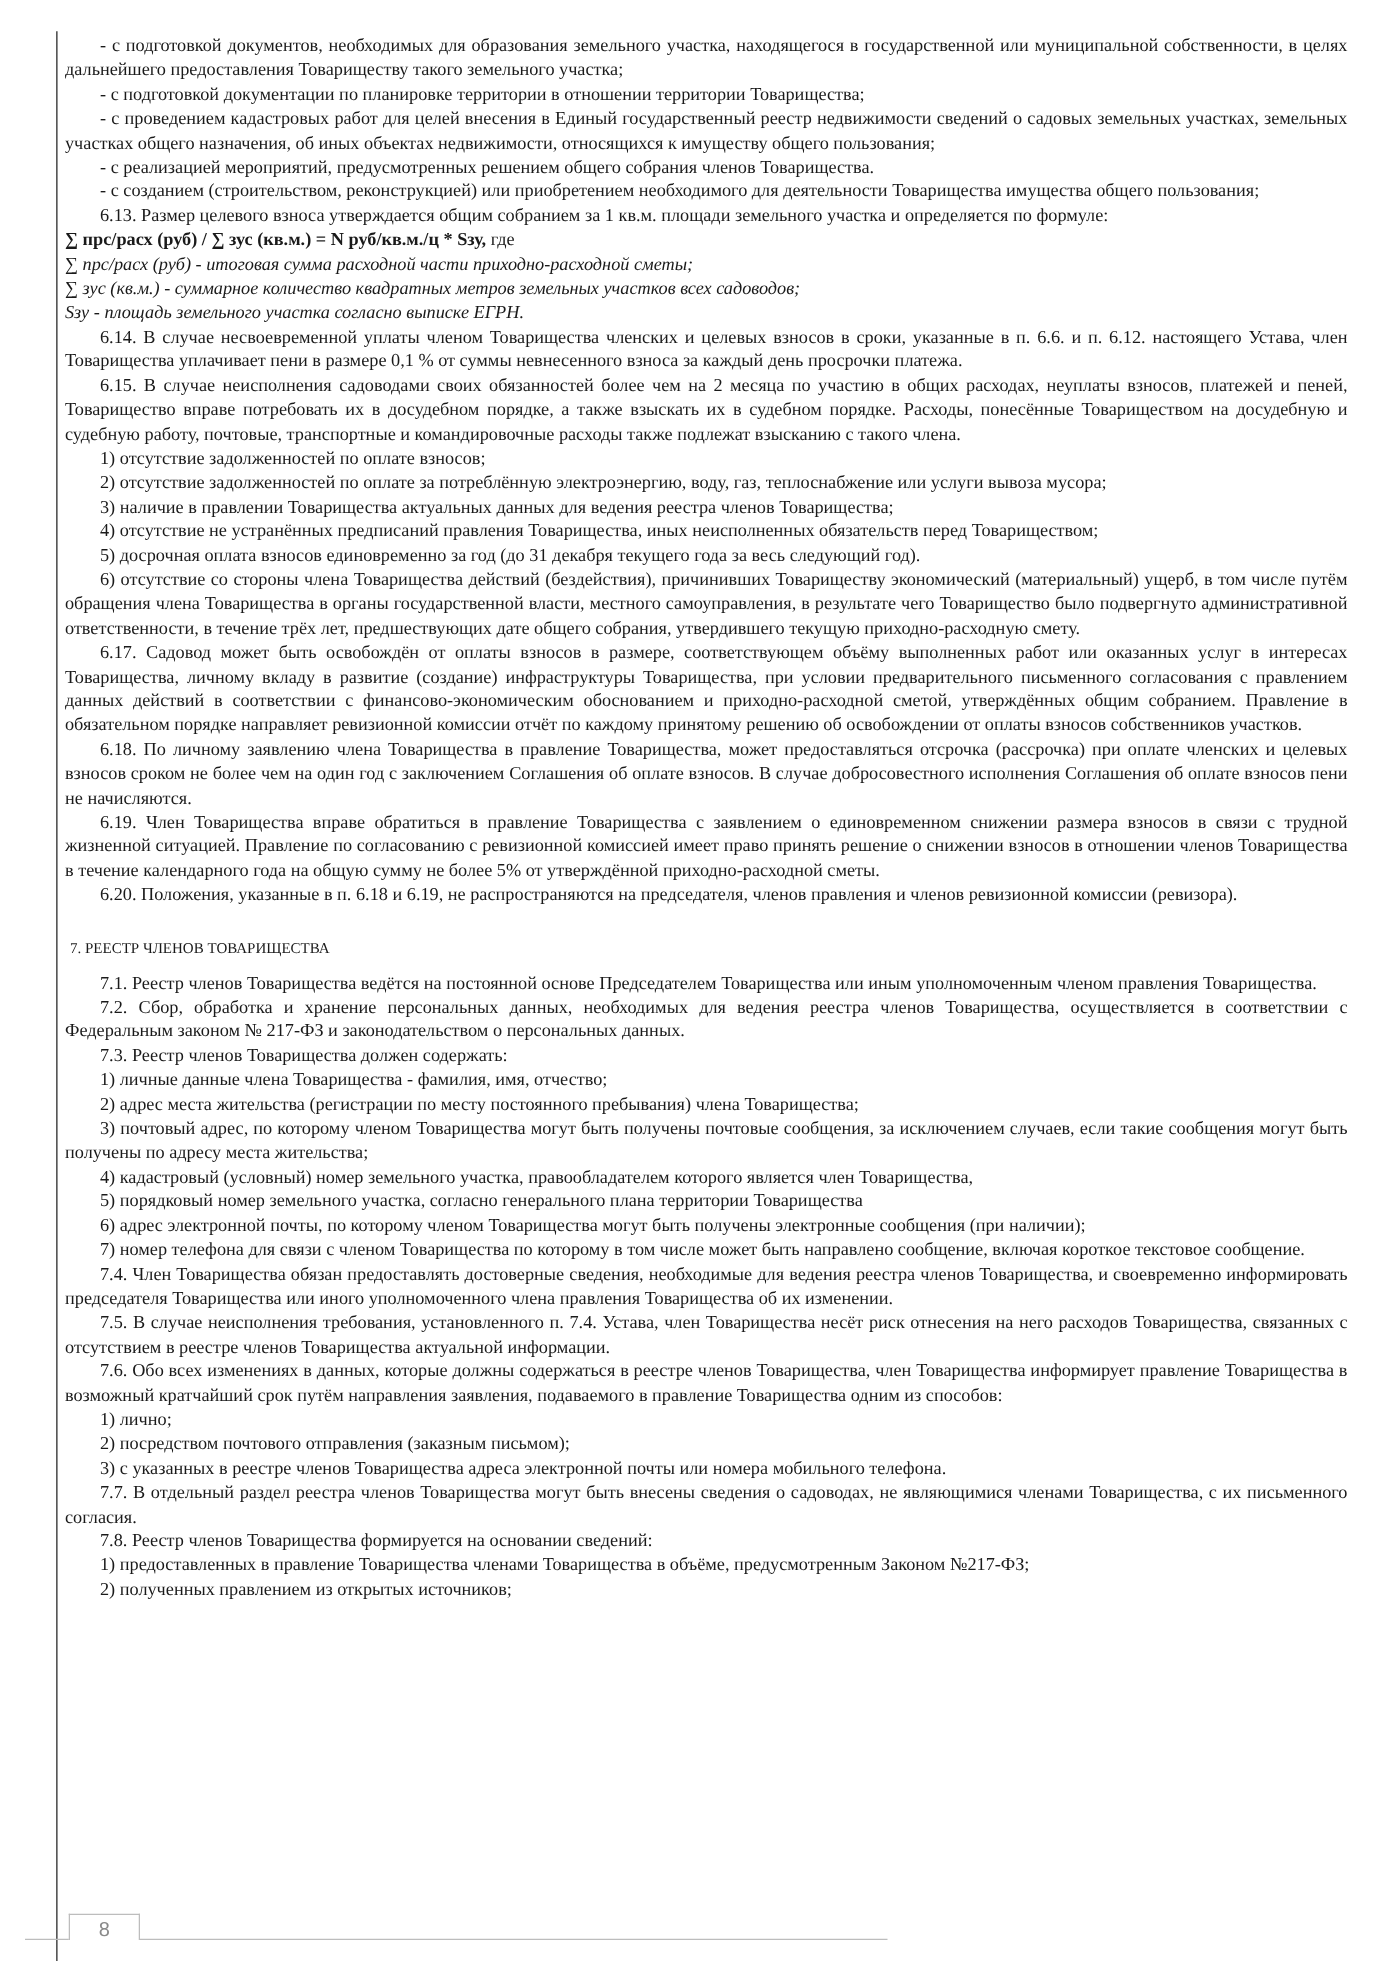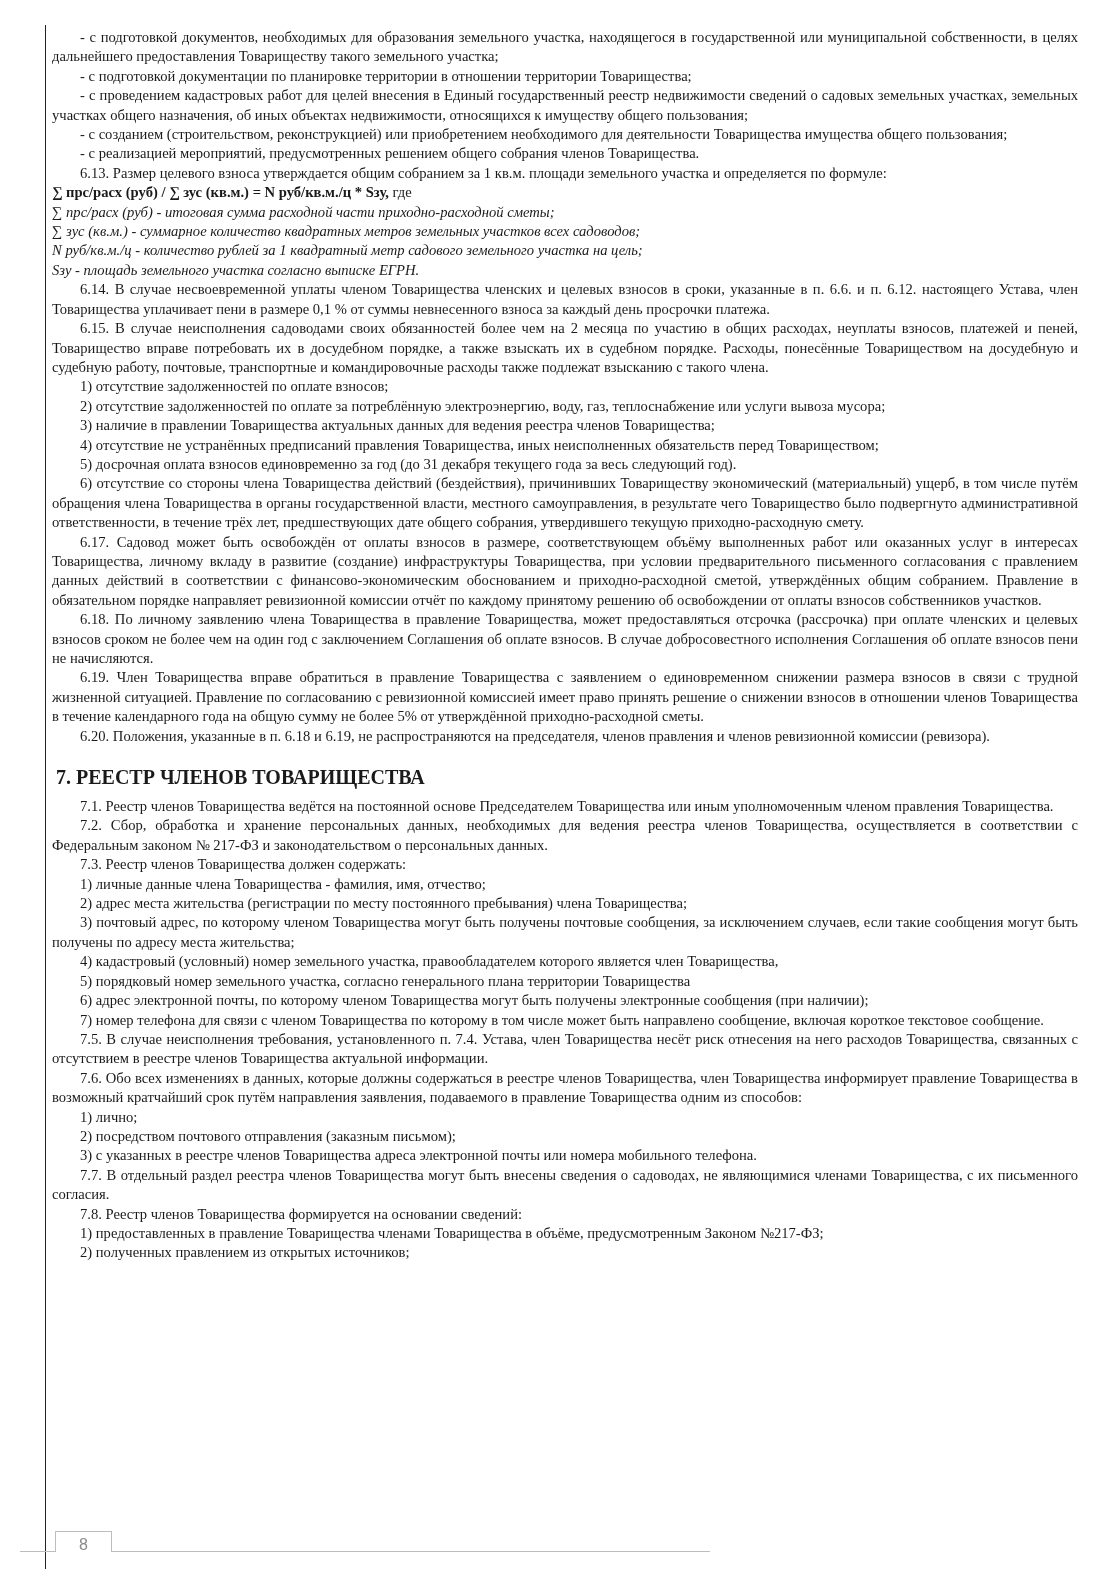--- a/index.html
+++ b/index.html
@@ -13,21 +13,21 @@
     }
     .content {
       position: absolute; left: 52px; top: 28px; width: 1026px;
       font-size: 14.6px; line-height: 19.4px;
     }
     .content p { margin: 0; text-align: justify; text-indent: 28px; }
     .content p.noindent { text-indent: 0; font-style: italic; }
     .content p.formula { text-indent: 0; }
     .content p.formula b { font-weight: bold; font-family: Liberation Serif, serif; }
     .heading {
-      text-align: center; font-weight: bold; font-size: 20px; line-height: 20px;
+      text-align: center; font-weight: normal; font-size: 12px; line-height: 20px;
       margin: 21px 0 10px 0 !important; text-indent: 0 !important;
       padding-left: 4px;
     }
     .footer-line {
       position: absolute; left: 20px; top: 1551px; width: 690px; height: 1px; background: #bdbdbd;
     }
     .page-tab {
       position: absolute; left: 55px; top: 1531px; width: 55px; height: 20px;
       border: 1px solid #bdbdbd; border-bottom: none; background: #fff;
       font-family: "Liberation Sans", sans-serif; font-size: 16px; color: #8a8a8a;
@@ -37,28 +37,27 @@
 </head>
 <body>
 
 <div class="page">
   <div class="vrule"></div>
 
   <div class="content">
     <p>- с подготовкой документов, необходимых для образования земельного участка, находящегося в государственной или муниципальной собственности, в целях дальнейшего предоставления Товариществу такого земельного участка;</p>
     <p>- с подготовкой документации по планировке территории в отношении территории Товарищества;</p>
     <p>- с проведением кадастровых работ для целей внесения в Единый государственный реестр недвижимости сведений о садовых земельных участках, земельных участках общего назначения, об иных объектах недвижимости, относящихся к имуществу общего пользования;</p>
+    <p>- с реализацией мероприятий, предусмотренных решением общего собрания членов Товарищества.</p>
     <p>- с созданием (строительством, реконструкцией) или приобретением необходимого для деятельности Товарищества имущества общего пользования;</p>
-    <p>- с реализацией мероприятий, предусмотренных решением общего собрания членов Товарищества.</p>
     <p>6.13. Размер целевого взноса утверждается общим собранием за 1 кв.м. площади земельного участка и определяется по формуле:</p>
 
     <p class="formula"><b>∑ прс/расх (руб) / ∑ зус (кв.м.) = N руб/кв.м./ц * Sзу,</b><span> где</span></p>
     <p class="noindent">∑ прс/расх (руб) - итоговая сумма расходной части приходно-расходной сметы;</p>
     <p class="noindent">∑ зус (кв.м.) - суммарное количество квадратных метров земельных участков всех садоводов;</p>
-    <p class="noindent">N руб/кв.м./ц - количество рублей за 1 квадратный метр садового земельного участка на цель;</p>
     <p class="noindent">Sзу - площадь земельного участка согласно выписке ЕГРН.</p>
 
     <p>6.14. В случае несвоевременной уплаты членом Товарищества членских и целевых взносов в сроки, указанные в п. 6.6. и п. 6.12. настоящего Устава, член Товарищества уплачивает пени в размере 0,1 % от суммы невнесенного взноса за каждый день просрочки платежа.</p>
     <p>6.15. В случае неисполнения садоводами своих обязанностей более чем на 2 месяца по участию в общих расходах, неуплаты взносов, платежей и пеней, Товарищество вправе потребовать их в досудебном порядке, а также взыскать их в судебном порядке. Расходы, понесённые Товариществом на досудебную и судебную работу, почтовые, транспортные и командировочные расходы также подлежат взысканию с такого члена.</p>
     <p>1) отсутствие задолженностей по оплате взносов;</p>
     <p>2) отсутствие задолженностей по оплате за потреблённую электроэнергию, воду, газ, теплоснабжение или услуги вывоза мусора;</p>
     <p>3) наличие в правлении Товарищества актуальных данных для ведения реестра членов Товарищества;</p>
     <p>4) отсутствие не устранённых предписаний правления Товарищества, иных неисполненных обязательств перед Товариществом;</p>
     <p>5) досрочная оплата взносов единовременно за год (до 31 декабря текущего года за весь следующий год).</p>
     <p>6) отсутствие со стороны члена Товарищества действий (бездействия), причинивших Товариществу экономический (материальный) ущерб, в том числе путём обращения члена Товарищества в органы государственной власти, местного самоуправления, в результате чего Товарищество было подвергнуто административной ответственности, в течение трёх лет, предшествующих дате общего собрания, утвердившего текущую приходно-расходную смету.</p>
@@ -72,20 +71,21 @@
     <p>7.1. Реестр членов Товарищества ведётся на постоянной основе Председателем Товарищества или иным уполномоченным членом правления Товарищества.</p>
     <p>7.2. Сбор, обработка и хранение персональных данных, необходимых для ведения реестра членов Товарищества, осуществляется в соответствии с Федеральным законом № 217-ФЗ и законодательством о персональных данных.</p>
     <p>7.3. Реестр членов Товарищества должен содержать:</p>
     <p>1) личные данные члена Товарищества - фамилия, имя, отчество;</p>
     <p>2) адрес места жительства (регистрации по месту постоянного пребывания) члена Товарищества;</p>
     <p>3) почтовый адрес, по которому членом Товарищества могут быть получены почтовые сообщения, за исключением случаев, если такие сообщения могут быть получены по адресу места жительства;</p>
     <p>4) кадастровый (условный) номер земельного участка, правообладателем которого является член Товарищества,</p>
     <p>5) порядковый номер земельного участка, согласно генерального плана территории Товарищества</p>
     <p>6) адрес электронной почты, по которому членом Товарищества могут быть получены электронные сообщения (при наличии);</p>
     <p>7) номер телефона для связи с членом Товарищества по которому в том числе может быть направлено сообщение, включая короткое текстовое сообщение.</p>
+    <p>7.4. Член Товарищества обязан предоставлять достоверные сведения, необходимые для ведения реестра членов Товарищества, и своевременно информировать председателя Товарищества или иного уполномоченного члена правления Товарищества об их изменении.</p>
     <p>7.5. В случае неисполнения требования, установленного п. 7.4. Устава, член Товарищества несёт риск отнесения на него расходов Товарищества, связанных с отсутствием в реестре членов Товарищества актуальной информации.</p>
     <p>7.6. Обо всех изменениях в данных, которые должны содержаться в реестре членов Товарищества, член Товарищества информирует правление Товарищества в возможный кратчайший срок путём направления заявления, подаваемого в правление Товарищества одним из способов:</p>
     <p>1) лично;</p>
     <p>2) посредством почтового отправления (заказным письмом);</p>
     <p>3) с указанных в реестре членов Товарищества адреса электронной почты или номера мобильного телефона.</p>
     <p>7.7. В отдельный раздел реестра членов Товарищества могут быть внесены сведения о садоводах, не являющимися членами Товарищества, с их письменного согласия.</p>
     <p>7.8. Реестр членов Товарищества формируется на основании сведений:</p>
     <p>1) предоставленных в правление Товарищества членами Товарищества в объёме, предусмотренным Законом №217-ФЗ;</p>
     <p>2) полученных правлением из открытых источников;</p>
   </div>

